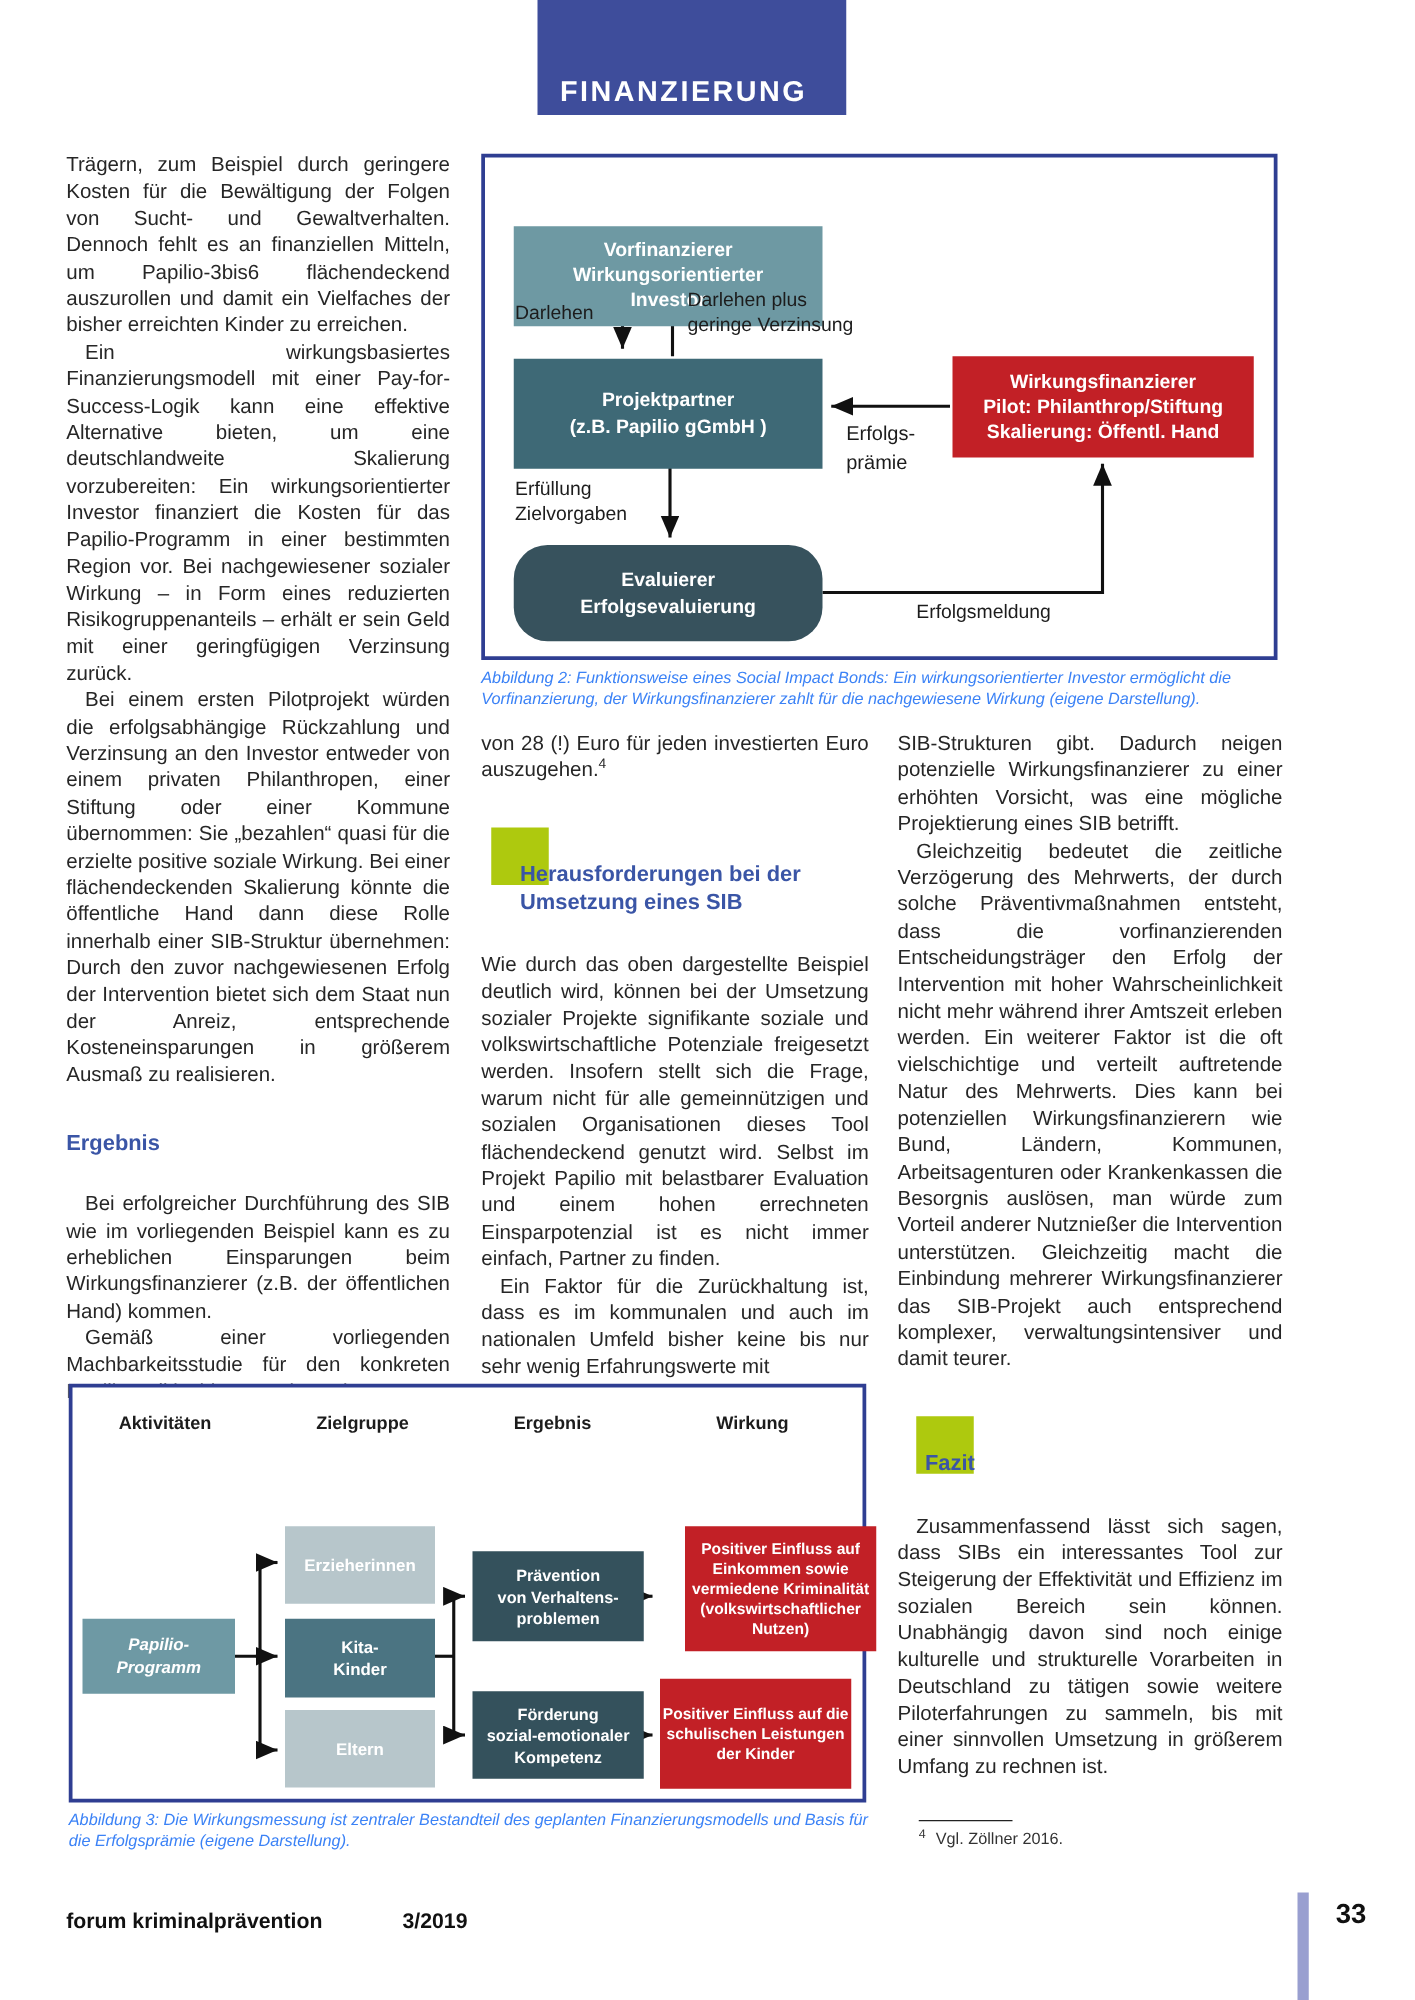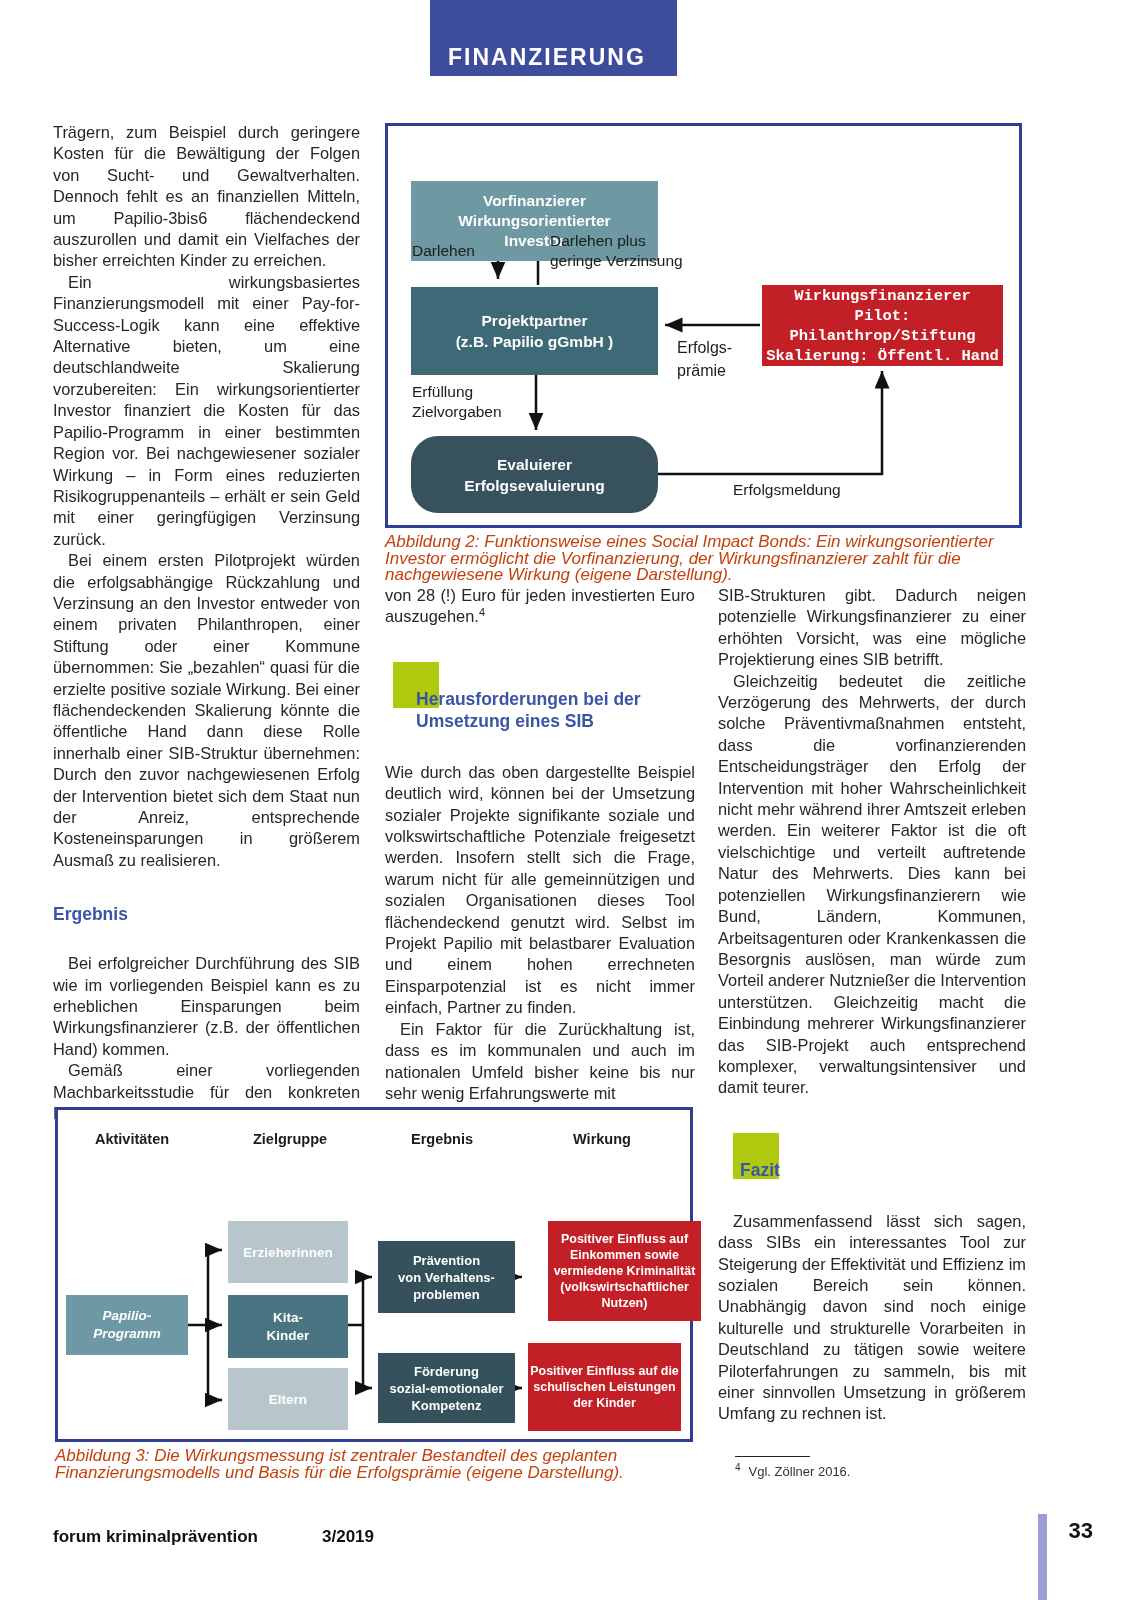--- a/index.html
+++ b/index.html
@@ -1,20 +1,20 @@
 <!DOCTYPE html>
 <html lang="de"><head>
 <meta charset="utf-8">
 <style>
   html,body{margin:0;padding:0;background:#ffffff;}
   .page{position:relative;width:1132px;height:1600px;background:#ffffff;overflow:hidden;
         font-family:"Liberation Sans","DejaVu Sans",sans-serif;color:#262626;}
 
   
-  .banner{position:absolute;left:430px;top:0;width:247px;height:76px;background:#3e4d9b;}
+  .banner{position:absolute;left:430px;top:0;width:247px;height:92px;background:#3e4d9b;}
   .banner-title{position:absolute;left:18px;bottom:5px;color:#ffffff;font-weight:bold;
                 font-size:23px;letter-spacing:2px;}
 
   
   .col{position:absolute;font-size:16.4px;line-height:21.4px;text-align:justify;
        -webkit-hyphens:auto;hyphens:auto;}
   .col p{margin:0;text-indent:15px;}
   .col p.flush{text-indent:0;}
   sup.ref{font-size:11px;line-height:0;}
   h3.sec{color:#3a55a6;font-size:17.5px;font-weight:bold;margin:0;white-space:pre-line;
@@ -34,21 +34,21 @@
          font-size:14.5px;color:#1c1c1c;}
   .teal-light{background:#6e99a3;margin-top:40px;}
   .teal-mid{background:#3e6976;}
   .teal-dark{background:#37525d;}
   .slate{background:#34515c;}
   .red{background:#c22026;}
   .gray-blue{background:#b7c6cb;}
   .kita{background:#4b7482;}
   .papilio{background:#6e99a4;}
 
-  .caption{position:absolute;font-style:italic;font-size:17px;line-height:16.5px;color:#c2410c;}
+  .caption{position:absolute;font-style:italic;font-size:13px;line-height:16.5px;color:#3b82f6;}
 
   
   .footnote{position:absolute;left:735px;top:1456px;width:290px;font-size:13px;color:#333333;}
   .fn-rule{width:75px;border-top:1.5px solid #222222;margin-bottom:5px;}
   .footnote sup{font-size:10px;}
   .footnote span{margin-left:8px;}
 
   
   .footer-name{position:absolute;left:53px;top:1527px;font-weight:bold;font-size:17px;color:#111111;}
   .footer-issue{position:absolute;left:322px;top:1527px;font-weight:bold;font-size:17px;color:#111111;}
@@ -87,21 +87,21 @@
       <line x1="150" y1="159" x2="150" y2="101" stroke="#111" stroke-width="2.5" marker-end="url(#ah)"></line>
       <line x1="372" y1="199" x2="277" y2="199" stroke="#111" stroke-width="2.5" marker-end="url(#ah)"></line>
       <line x1="148" y1="248" x2="148" y2="304" stroke="#111" stroke-width="2.5" marker-end="url(#ah)"></line>
       <polyline points="270,348 494,348 494,245" fill="none" stroke="#111" stroke-width="2.5" marker-end="url(#ah)"></polyline>
     </svg>
     <div class="fbox teal-light" style="left:23px;top:15px;width:247px;height:80px;font-size:15.5px;line-height:20px;">Vorfinanzierer
 Wirkungsorientierter
 Investor</div>
     <div class="fbox teal-mid" style="left:23px;top:161px;width:247px;height:88px;font-size:15.5px;line-height:21px;">Projektpartner
 (z.B. Papilio gGmbH )</div>
-    <div class="fbox red" style="left:374px;top:159px;width:241px;height:81px;font-size:15.5px;line-height:20px;font-family:Liberation Mono, monospace;">Wirkungsfinanzierer
+    <div class="fbox red" style="left:374px;top:159px;width:241px;height:81px;font-size:15.5px;line-height:20px;">Wirkungsfinanzierer
 Pilot: Philanthrop/Stiftung
 Skalierung: Öffentl. Hand</div>
     <div class="fbox teal-dark" style="left:23px;top:310px;width:247px;height:77px;font-size:15.5px;line-height:21px;border-radius:27px;">Evaluierer
 Erfolgsevaluierung</div>
     <div class="flabel" style="left:24px;top:115px;">Darlehen</div>
     <div class="flabel" style="left:162px;top:105px;">Darlehen plus
 geringe Verzinsung</div>
     <div class="flabel" style="left:289px;top:210px;font-size:16px;line-height:23px;">Erfolgs-
 prämie</div>
     <div class="flabel" style="left:24px;top:256px;">Erfüllung

